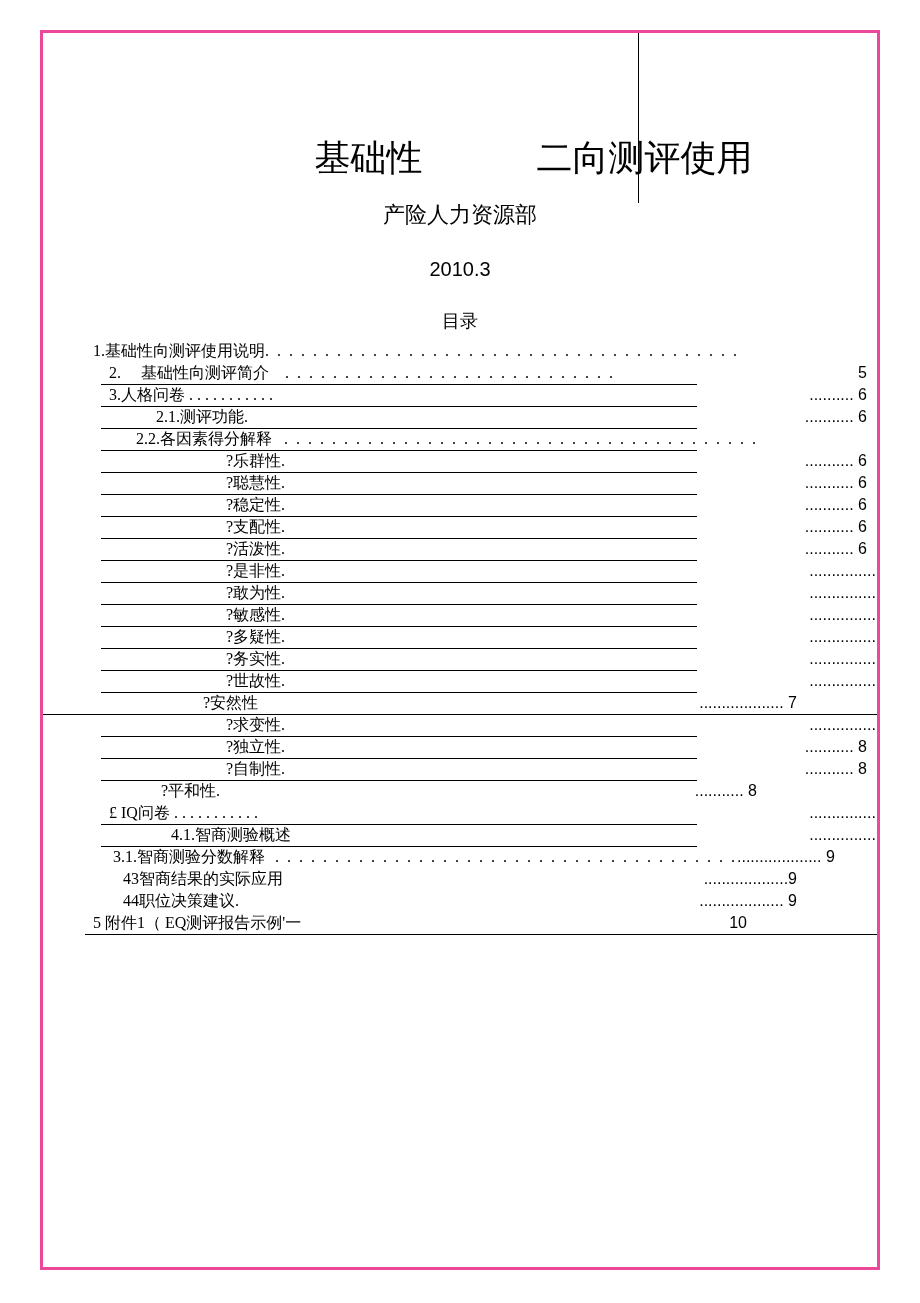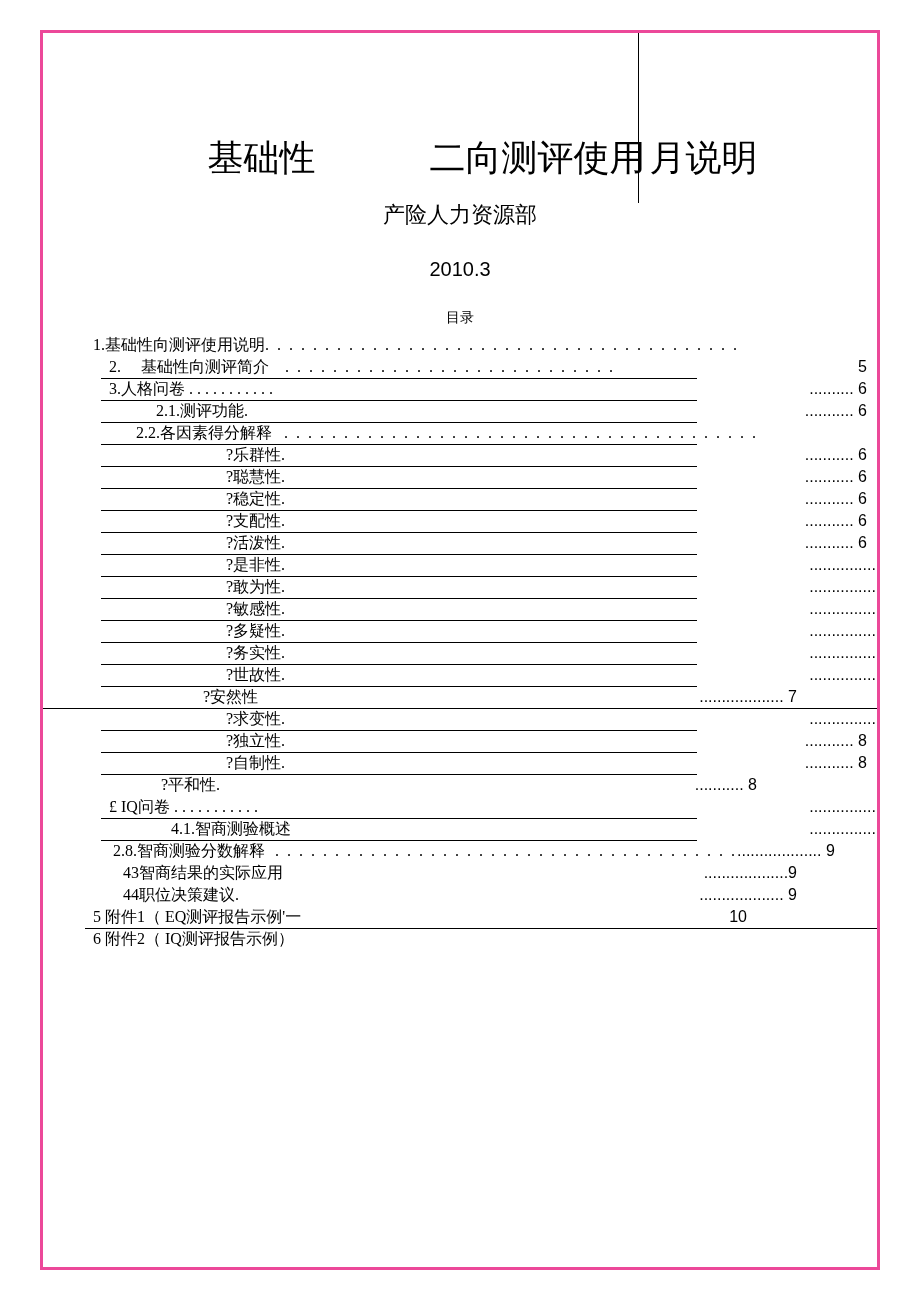--- a/index.html
+++ b/index.html
@@ -61,21 +61,21 @@
     margin-top: 12px;
   }
   .date {
     text-align: center;
     font-size: 20px;
     margin-top: 28px;
     font-family: Arial, sans-serif;
   }
   .mulu {
     text-align: center;
-    font-size: 14px;
+    font-size: 18px;
     margin-top: 28px;
   }
   .toc {
     margin-top: 8px;
     font-size: 16px;
     line-height: 1.0;
   }
   .toc-row {
     display: flex;
     align-items: center;
@@ -114,21 +114,20 @@
 </head>
 <body>
 
 <div class="page">
   <div class="main-frame">
 
     <div class="title-row">
       <span class="seg seg1">基础性</span>
       <span class="seg seg2">二向测评使用</span>
       <span class="vline a"></span>
-      <span class="seg seg3">月说明</span>
     </div>
 
     <div class="dept">产险人力资源部</div>
     <div class="date">2010.3</div>
     <div class="mulu">目录</div>
 
     <div class="toc">
 
       <div class="toc-row">
         <span class="lbl">1.基础性向测评使用说明</span>
@@ -246,38 +245,35 @@
         <span class="lbl" style="padding-left:8px">£ IQ问卷 . . . . . . . . . . .</span>
         <span style="flex:1"></span>
         <span class="pg" style="padding-right:0; transform:translateX(210px)">................... 9</span>
       </div>
       <div class="toc-row bb inset">
         <span class="lbl" style="padding-left:70px">4.1.智商测验概述</span>
         <span style="flex:1"></span>
         <span class="pg" style="padding-right:0; transform:translateX(210px)">................... 9</span>
       </div>
       <div class="toc-row">
-        <span class="lbl" style="padding-left:70px">2.8.智商测验分数解释</span>
+        <span class="lbl" style="padding-left:70px">3.1.智商测验分数解释</span>
         <span class="dots short" style="margin-left:10px">. . . . . . . . . . . . . . . . . . . . . . . . . . . . . . . . . . . . . . .</span>
         <span class="pg" style="padding-right:80px; margin-left:auto">................... 9</span>
       </div>
       <div class="toc-row">
         <span class="lbl" style="padding-left:80px">43智商结果的实际应用</span>
         <span style="flex:1"></span>
         <span class="pg" style="padding-right:80px">...................9</span>
       </div>
       <div class="toc-row">
         <span class="lbl" style="padding-left:80px">44职位决策建议.</span>
         <span style="flex:1"></span>
         <span class="pg" style="padding-right:80px">................... 9</span>
       </div>
       <div class="toc-row bb inset2">
         <span class="lbl" style="padding-left:8px">5 附件1（ EQ测评报告示例'一</span>
         <span style="flex:1"></span>
         <span class="pg" style="padding-right:130px">10</span>
-      </div>
-      <div class="toc-row">
-        <span class="lbl" style="padding-left:50px">6 附件2（ IQ测评报告示例）</span>
       </div>
 
     </div>
   </div>
 </div>
 
 </body></html>

